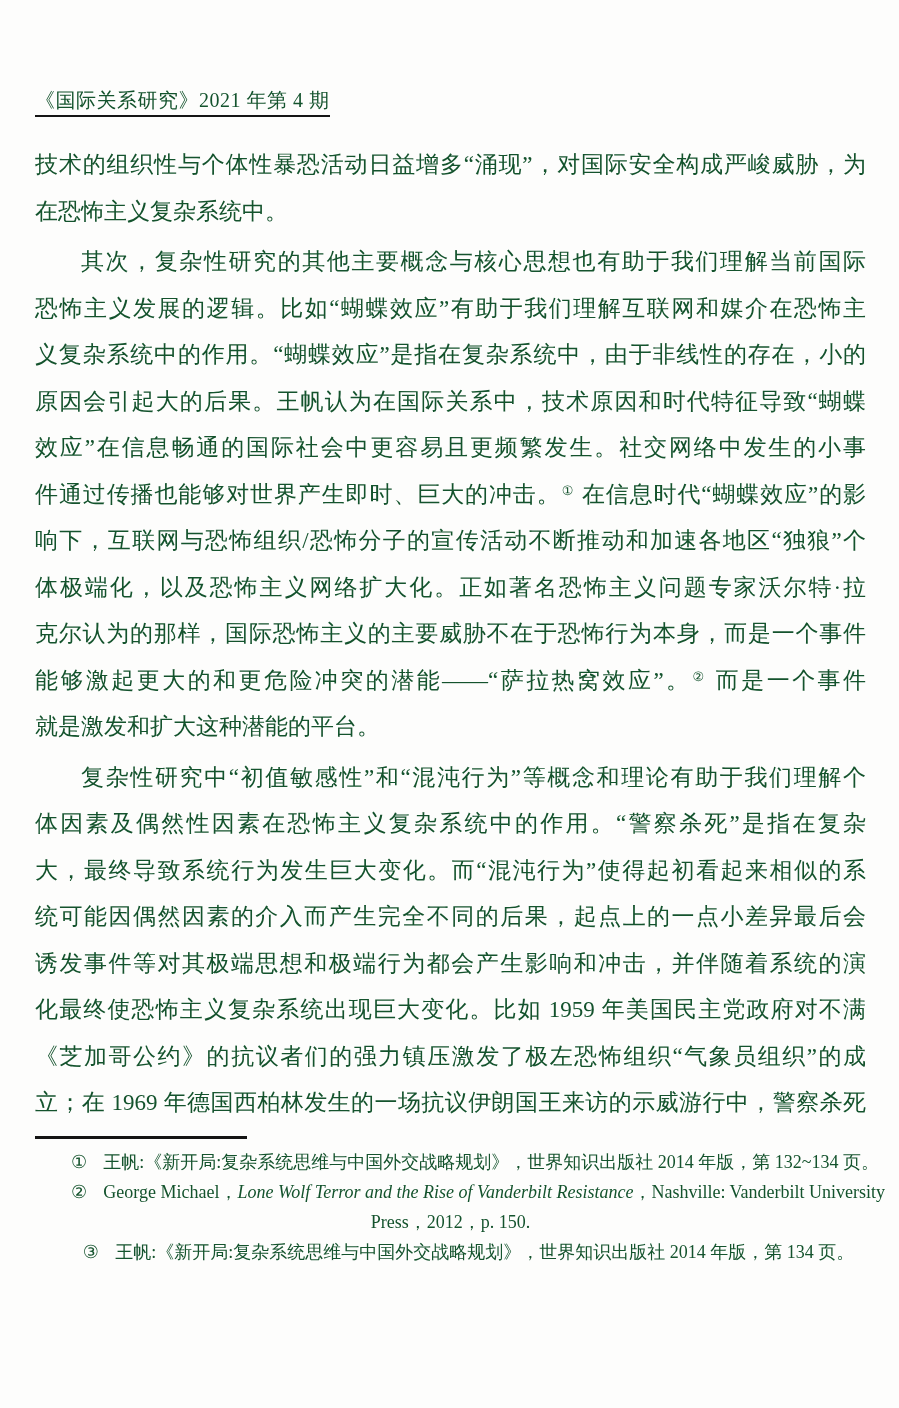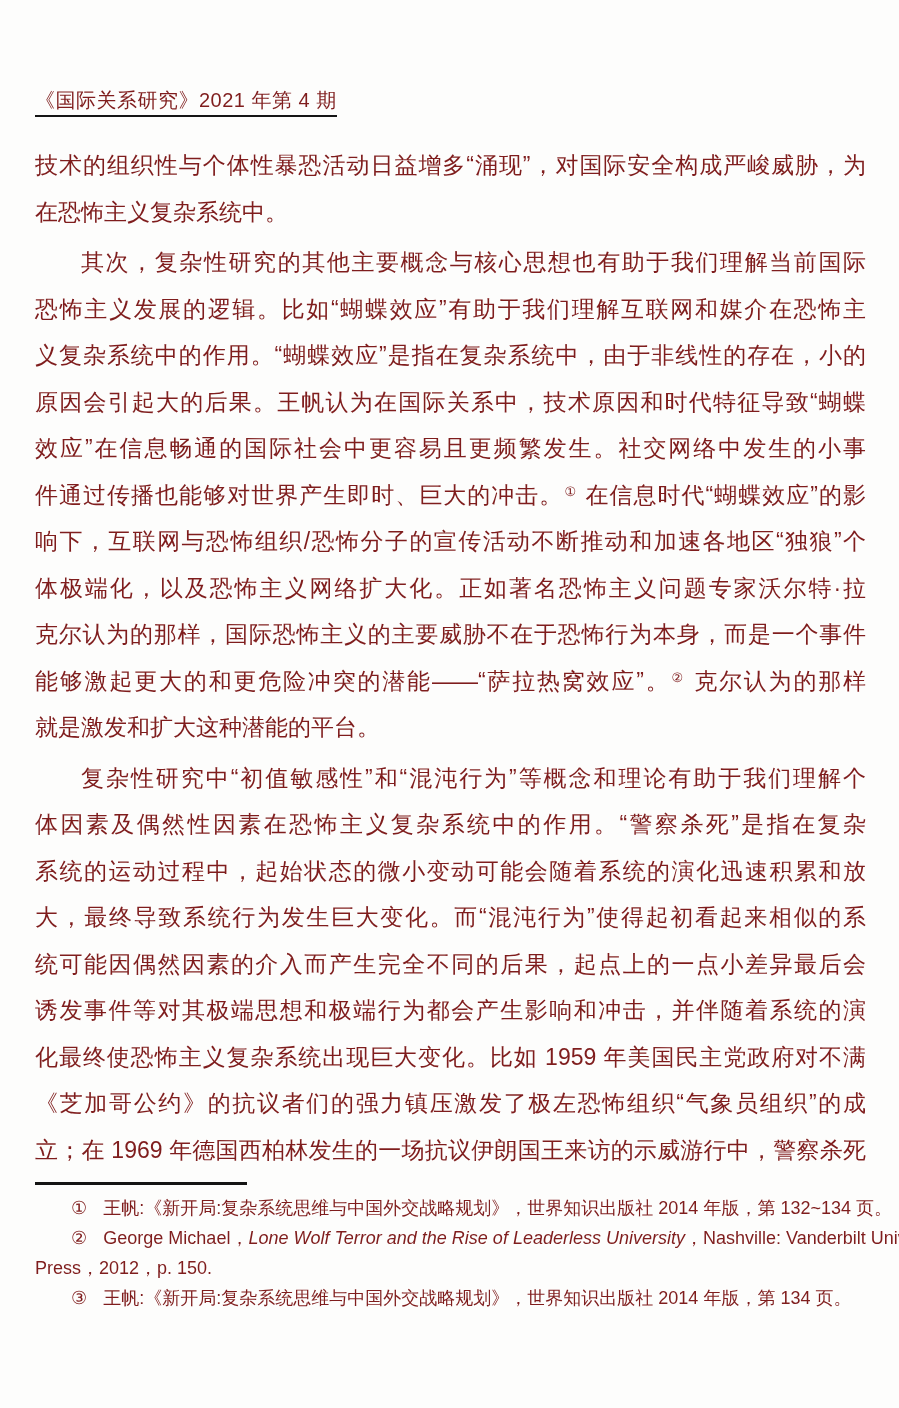--- a/index.html
+++ b/index.html
@@ -4,22 +4,22 @@
 <style>
   html,body{margin:0;padding:0;background:#e8e8e8;}
   .page{
     position:relative;
     width:899px;height:1408px;
     margin:0 auto;
     background:#fdfdfc;
     overflow:hidden;
     box-sizing:border-box;
     padding:88px 33px 0 35px;
-    font-family:Liberation Sans, sans-serif;
-    color:#7f1d1d;
+    font-family:Liberation Serif, serif;
+    color:#14532d;
   }
   .jheader{
     display:inline-block;
     font-size:20px;line-height:24px;
     letter-spacing:0.5px;
     padding-bottom:3px;
     border-bottom:2px solid #151515;
   }
   .btext{margin-top:25px;}
   .para + .para{margin-top:4px;}
@@ -39,20 +39,21 @@
   .fnsep{
     width:212px;height:0;
     border-top:3px solid #141414;
     margin-top:9px;
   }
   .fnblock{margin-top:8px;}
   .fline{
     font-size:18px;
     line-height:30px;
     white-space:nowrap;
+    text-align:center;
   }
   .fline.ind{text-indent:2em;}
   .fnmark{margin-right:0.9em;}
   .fline i{font-style:italic;}
 </style>
 </head>
 <body>
 
 <div class="page">
   <div>
@@ -67,43 +68,42 @@
       <div class="para">
         <div class="bline j ind"><span>其次，复杂性研究的其他主要概念与核心思想也有助于我们理解当前国际</span></div>
         <div class="bline j"><span>恐怖主义发展的逻辑。比如“蝴蝶效应”有助于我们理解互联网和媒介在恐怖主</span></div>
         <div class="bline j"><span>义复杂系统中的作用。“蝴蝶效应”是指在复杂系统中，由于非线性的存在，小的</span></div>
         <div class="bline j"><span>原因会引起大的后果。王帆认为在国际关系中，技术原因和时代特征导致“蝴蝶</span></div>
         <div class="bline j"><span>效应”在信息畅通的国际社会中更容易且更频繁发生。社交网络中发生的小事</span></div>
         <div class="bline j"><span>件通过传播也能够对世界产生即时、巨大的冲击。</span><sup>①</sup><span> 在信息时代“蝴蝶效应”的影</span></div>
         <div class="bline j"><span>响下，互联网与恐怖组织/恐怖分子的宣传活动不断推动和加速各地区“独狼”个</span></div>
         <div class="bline j"><span>体极端化，以及恐怖主义网络扩大化。正如著名恐怖主义问题专家沃尔特·拉</span></div>
         <div class="bline j"><span>克尔认为的那样，国际恐怖主义的主要威胁不在于恐怖行为本身，而是一个事件</span></div>
-        <div class="bline j"><span>能够激起更大的和更危险冲突的潜能——“萨拉热窝效应”。</span><sup>②</sup><span> 克尔认为的那样</span></div>
+        <div class="bline j"><span>能够激起更大的和更危险冲突的潜能——“萨拉热窝效应”。</span><sup>②</sup><span> 而是一个事件</span></div>
         <div class="bline"><span>就是激发和扩大这种潜能的平台。</span></div>
       </div>
       <div class="para">
         <div class="bline j ind"><span>复杂性研究中“初值敏感性”和“混沌行为”等概念和理论有助于我们理解个</span></div>
         <div class="bline j"><span>体因素及偶然性因素在恐怖主义复杂系统中的作用。“警察杀死”是指在复杂</span></div>
-        <div class="bline j"><span>系统的运动过程中，起始状态的微小变动可能会随着系统的演化迅速积累和放</span></div>
         <div class="bline j"><span>大，最终导致系统行为发生巨大变化。而“混沌行为”使得起初看起来相似的系</span></div>
         <div class="bline j"><span>统可能因偶然因素的介入而产生完全不同的后果，起点上的一点小差异最后会</span></div>
         <div class="bline j"><span>诱发事件等对其极端思想和极端行为都会产生影响和冲击，并伴随着系统的演</span></div>
         <div class="bline j"><span>化最终使恐怖主义复杂系统出现巨大变化。比如 1959 年美国民主党政府对不满</span></div>
         <div class="bline j"><span>《芝加哥公约》的抗议者们的强力镇压激发了极左恐怖组织“气象员组织”的成</span></div>
         <div class="bline j"><span>立；在 1969 年德国西柏林发生的一场抗议伊朗国王来访的示威游行中，警察杀死</span></div>
       </div>
     </div>
 
   <div class="fnsep"></div>
 
   <div class="fnblock">
       <div>
         <div class="fline ind"><span class="fnmark">①</span><span>王帆:《新开局:复杂系统思维与中国外交战略规划》，世界知识出版社 2014 年版，第 132~134 页。</span></div>
       </div>
       <div>
-        <div class="fline ind"><span class="fnmark">②</span><span>George Michael，</span><i>Lone Wolf Terror and the Rise of Leaderless University</i><span>，Nashville: Vanderbilt University</span></div>
+        <div class="fline ind"><span class="fnmark">②</span><span>George Michael，</span><i>Lone Wolf Terror and the Rise of Vanderbilt Resistance</i><span>，Nashville: Vanderbilt University</span></div>
         <div class="fline"><span>Press，2012，p. 150.</span></div>
       </div>
       <div>
         <div class="fline ind"><span class="fnmark">③</span><span>王帆:《新开局:复杂系统思维与中国外交战略规划》，世界知识出版社 2014 年版，第 134 页。</span></div>
       </div>
     </div>
 </div>
 
 </body></html>

